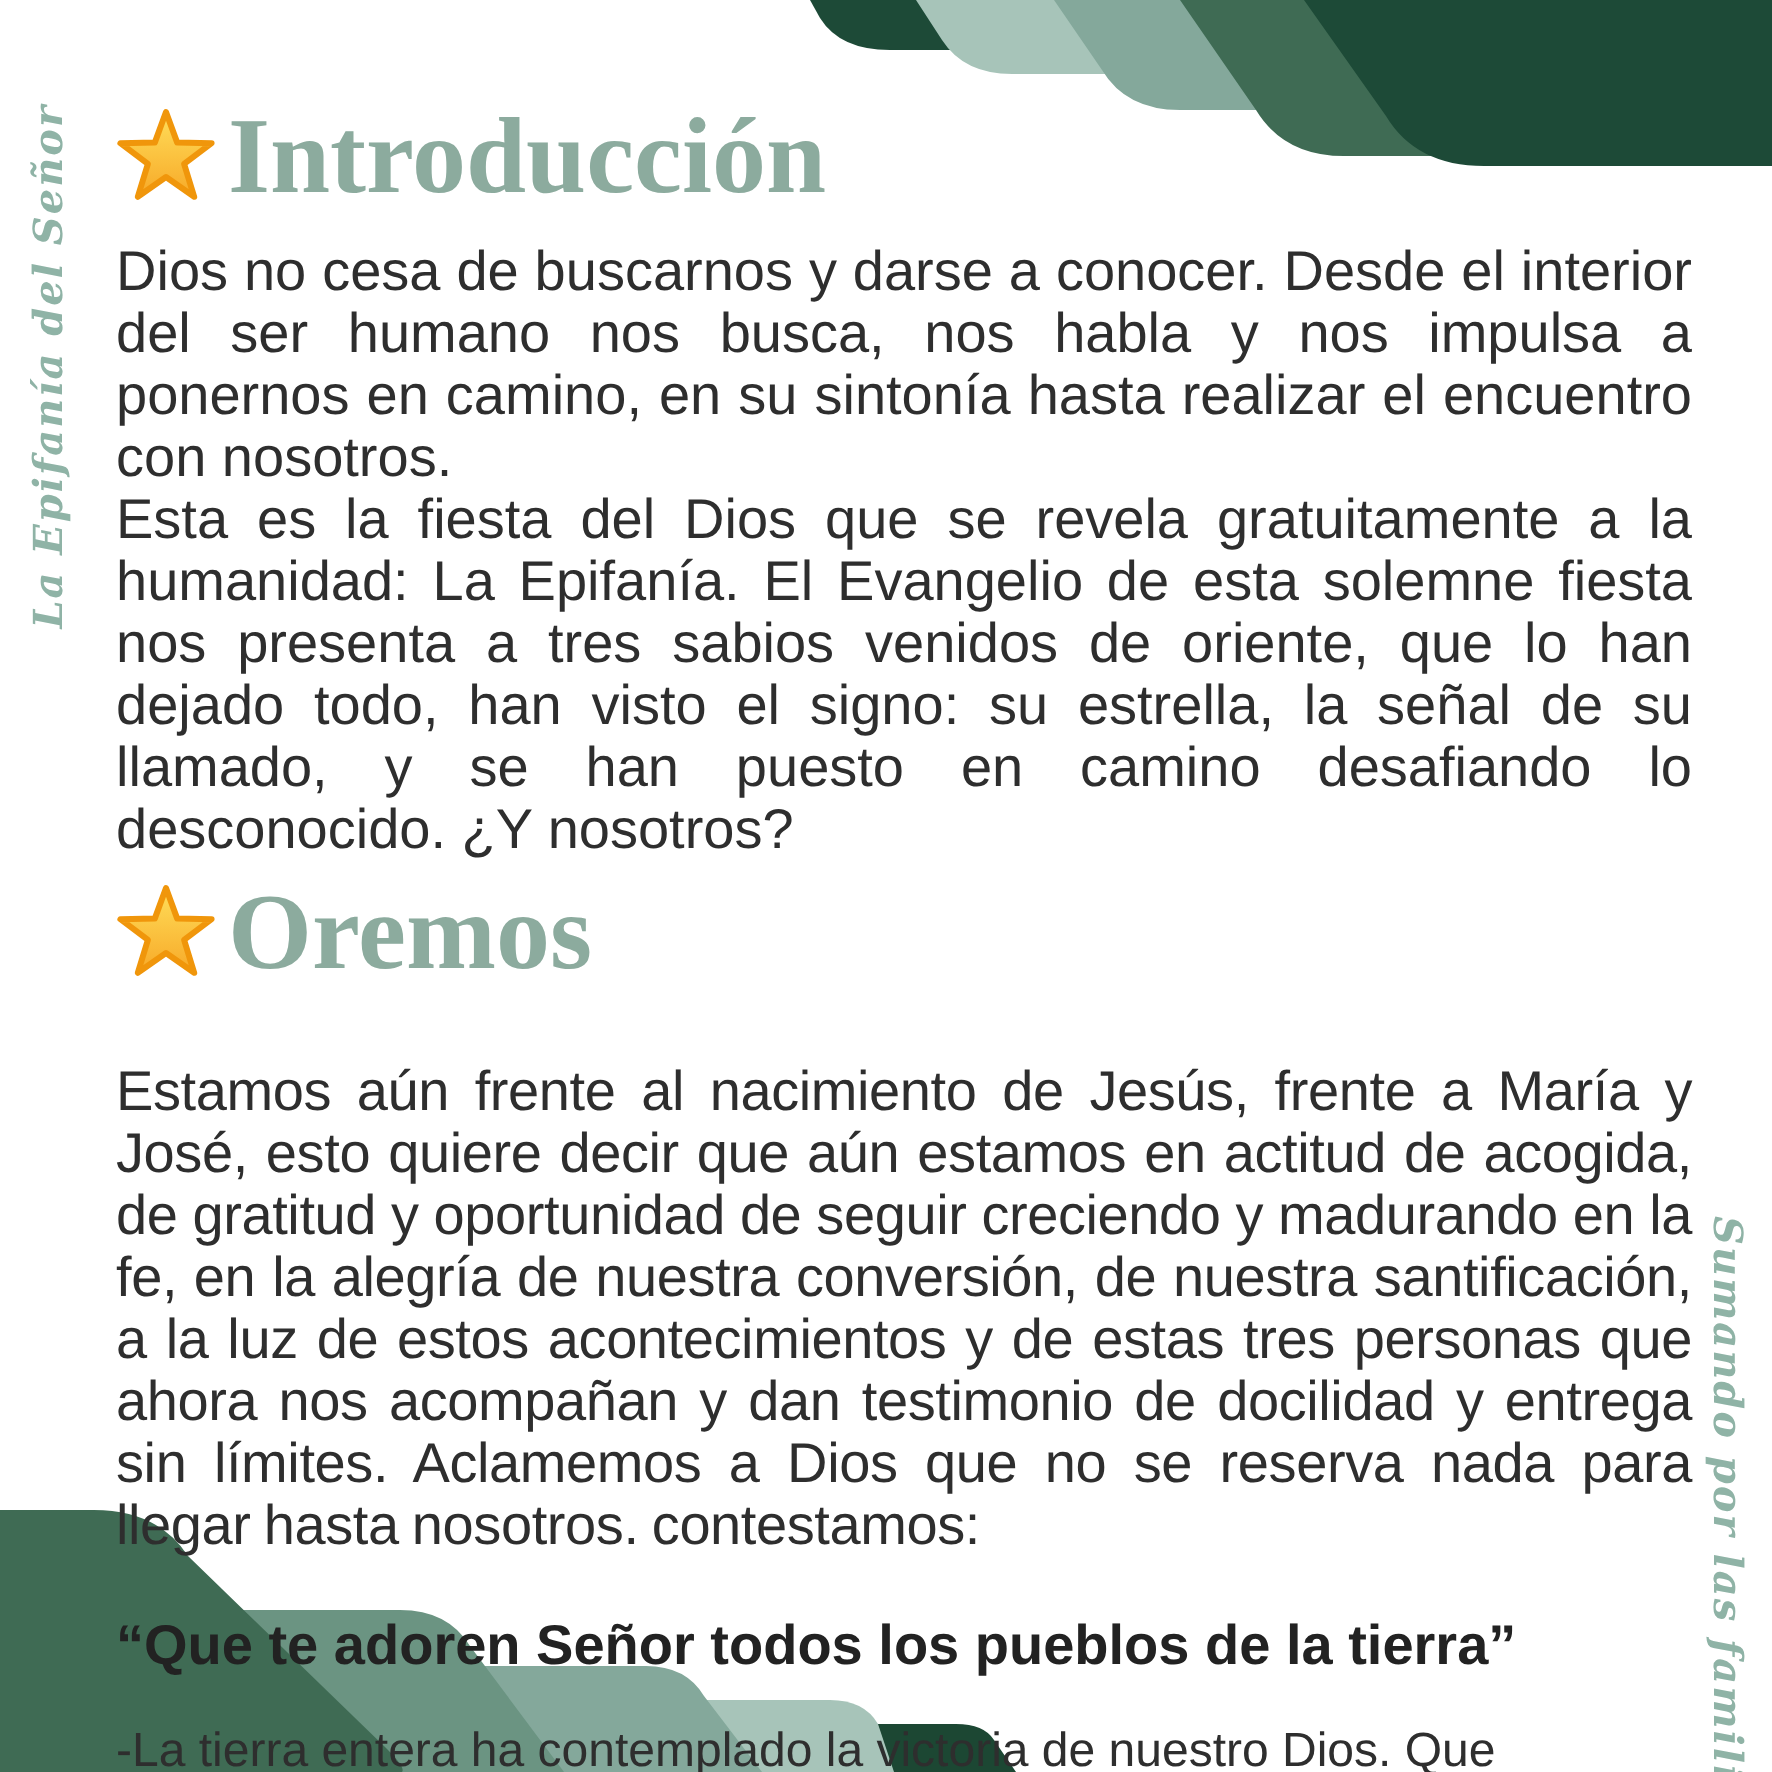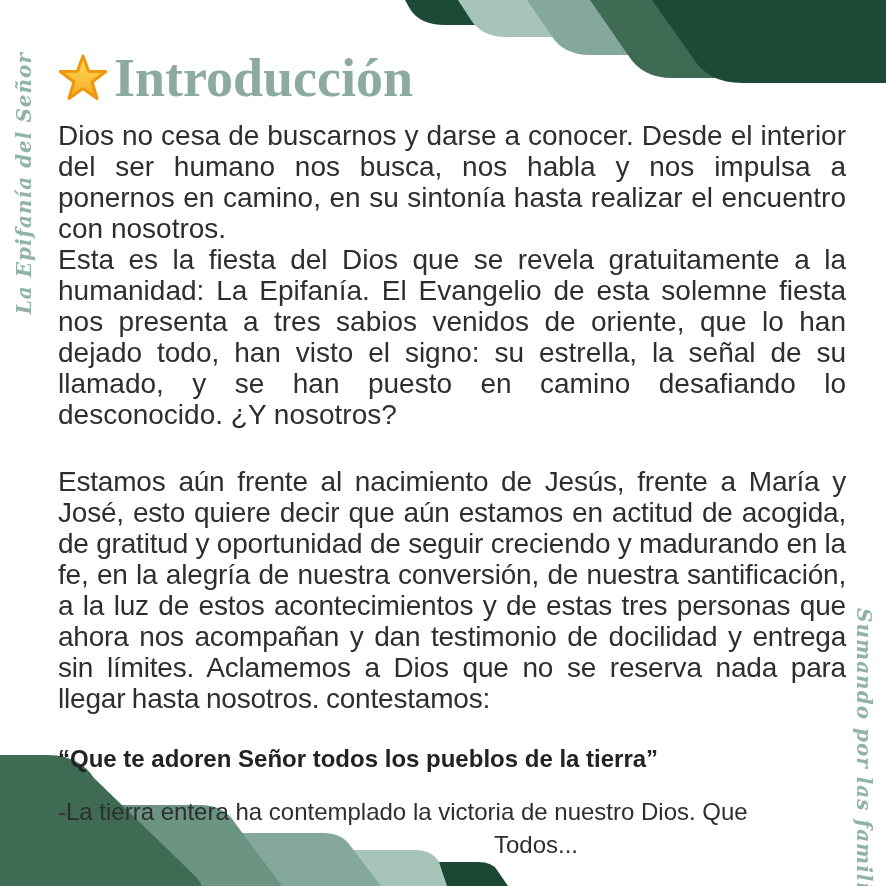--- a/index.html
+++ b/index.html
@@ -60,21 +60,21 @@
     font-size:28px;
     line-height:31px;
     text-align:justify;
     color:#2e2e2e;
   }
   .p1{margin-top:14px;}
   .p2{}
   .p3{margin-top:36px;letter-spacing:-0.2px;word-spacing:-1px;}
   .quote{
     margin-top:30px;
-    font-size:24px;
+    font-size:28px;
     font-weight:bold;
     line-height:30px;
     text-align:left;
     color:#222222;
   }
   .response{margin-top:8px;font-size:24px;line-height:33px;}
   .response .r-line{text-align:left;margin-top:21px;}
   .response .r-last{text-align:center;padding-left:168px;}
 </style>
 </head>
@@ -113,20 +113,26 @@
         </defs>
         <path fill="url(#starGrad)" stroke-width="6" stroke-linejoin="round" d="M50 6 L61.2 36.6 L95.6 37.2 L68.1 57.9 L78.2 90.8 L50 71 L21.8 90.8 L31.9 57.9 L4.4 37.2 L38.8 36.6 Z" stroke="#f0960b"></path>
       </svg>
       <span class="heading-text">Introducción</span>
     </div>
 
     <p class="body-text p1">Dios no cesa de buscarnos y darse a conocer. Desde el interior del ser humano nos busca, nos habla y nos impulsa a ponernos en camino, en su sintonía hasta realizar el encuentro con nosotros.</p>
 
     <p class="body-text p2">Esta es la fiesta del Dios que se revela gratuitamente a la humanidad: La Epifanía. El Evangelio de esta solemne fiesta nos presenta a tres sabios venidos de oriente, que lo han dejado todo, han visto el signo: su estrella, la señal de su llamado, y se han puesto en camino desafiando lo desconocido. ¿Y nosotros?</p>
 
+    <div class="heading-row second">
+      <svg class="star" viewBox="0 0 100 100">
+        <path fill="url(#starGrad)" stroke-width="6" stroke-linejoin="round" d="M50 6 L61.2 36.6 L95.6 37.2 L68.1 57.9 L78.2 90.8 L50 71 L21.8 90.8 L31.9 57.9 L4.4 37.2 L38.8 36.6 Z" stroke="#f0960b"></path>
+      </svg>
+      <span class="heading-text">Oremos</span>
+    </div>
 
     <p class="body-text p3">Estamos aún frente al nacimiento de Jesús, frente a María y José, esto quiere decir que aún estamos en actitud de acogida, de gratitud y oportunidad de seguir creciendo y madurando en la fe, en la alegría de nuestra conversión, de nuestra santificación, a la luz de estos acontecimientos y de estas tres personas que ahora nos acompañan y dan testimonio de docilidad y entrega sin límites. Aclamemos a Dios que no se reserva nada para llegar hasta nosotros. contestamos:</p>
 
     <p class="quote">“Que te adoren Señor todos los pueblos de la tierra”</p>
 
     <div class="response">
       <div class="r-line">-La tierra entera ha contemplado la victoria de nuestro Dios. Que</div>
       <div class="r-last">Todos...</div>
     </div>
 

